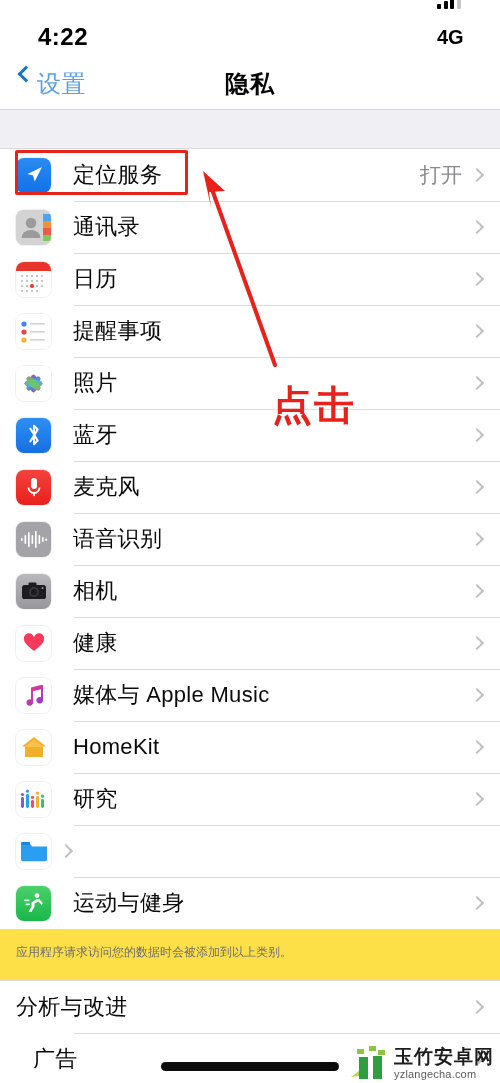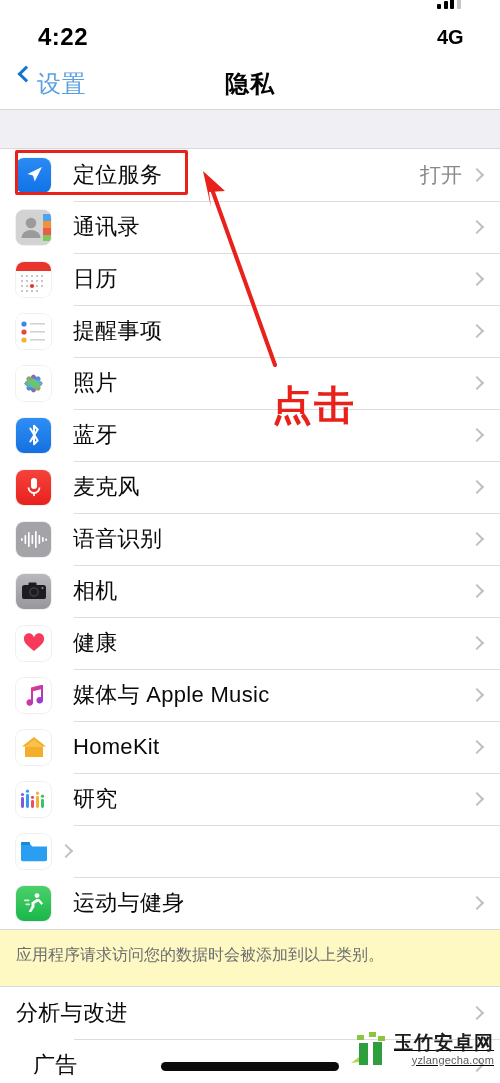--- a/index.html
+++ b/index.html
@@ -67,22 +67,22 @@
     width: 35px; height: 35px; border-radius: 8px; flex: none;
     display: flex; align-items: center; justify-content: center; overflow: hidden;
     position: relative;
   }
   .row-label { flex: 1; margin-left: 22px; font-size: 22px; color: #0a0a0a; letter-spacing: .3px; }
   .row-value { font-size: 21px; color: #8a8a8e; margin-right: 10px; }
   .row-chev { width: 10px; height: 10px; border-top: 2.6px solid #bfbfc4; border-right: 2.6px solid #bfbfc4;
               transform: rotate(45deg); margin-right: 18px; flex: none; }
 
   .footer-note {
-    font-size: 16px; color: #6d6d72; padding: 14px 30px 20px 16px;
-    line-height: 1.35; background: #fef9c3;
+    font-size: 12px; color: #6d6d72; padding: 14px 30px 20px 16px;
+    line-height: 1.35; background: #fde047;
   }
 
   
   .ic-location { background: linear-gradient(#2a8bf2, #1072e8); }
   .ic-contacts { background: #d3d3d3; }
   .ic-calendar { background: #fff; }
   .ic-reminders { background: #fff; }
   .ic-photos { background: #fff; }
   .ic-bluetooth { background: linear-gradient(#2f8ef4, #1470e0); }
   .ic-mic { background: linear-gradient(#f4433c, #e9201d); }
@@ -107,26 +107,26 @@
     font-weight: bold; letter-spacing: 2px;
   }
   .anno-arrow { left: 195px; top: 165px; }
 
   
   .home-indicator {
     position: absolute; left: 50%; transform: translateX(-50%); bottom: 12px;
     width: 178px; height: 9px; background: #0b0b0b; border-radius: 6px;
   }
   .watermark {
-    position: absolute; right: 6px; bottom: 14px;
-    display: flex; align-items: center; gap: 1px; text-decoration: underline;
+    position: absolute; right: 6px; bottom: 0;
+    display: flex; align-items: center; gap: 1px;
   }
   .wm-text { display: flex; flex-direction: column; line-height: 1; }
   .wm-title { font-size: 19px; font-weight: bold; color: #1d1d1d; letter-spacing: 1px; }
-  .wm-url { font-size: 11px; color: #5b5b5b; letter-spacing: .2px; margin-top: 3px; text-align: right; }
+  .wm-url { font-size: 11px; color: #5b5b5b; letter-spacing: .2px; margin-top: 3px; }
 </style>
 </head>
 <body>
 
 <div class="phone">
 
   <div class="status-bar">
     <div class="status-time">4:22</div>
     <div class="status-right">
       <div class="signal">

